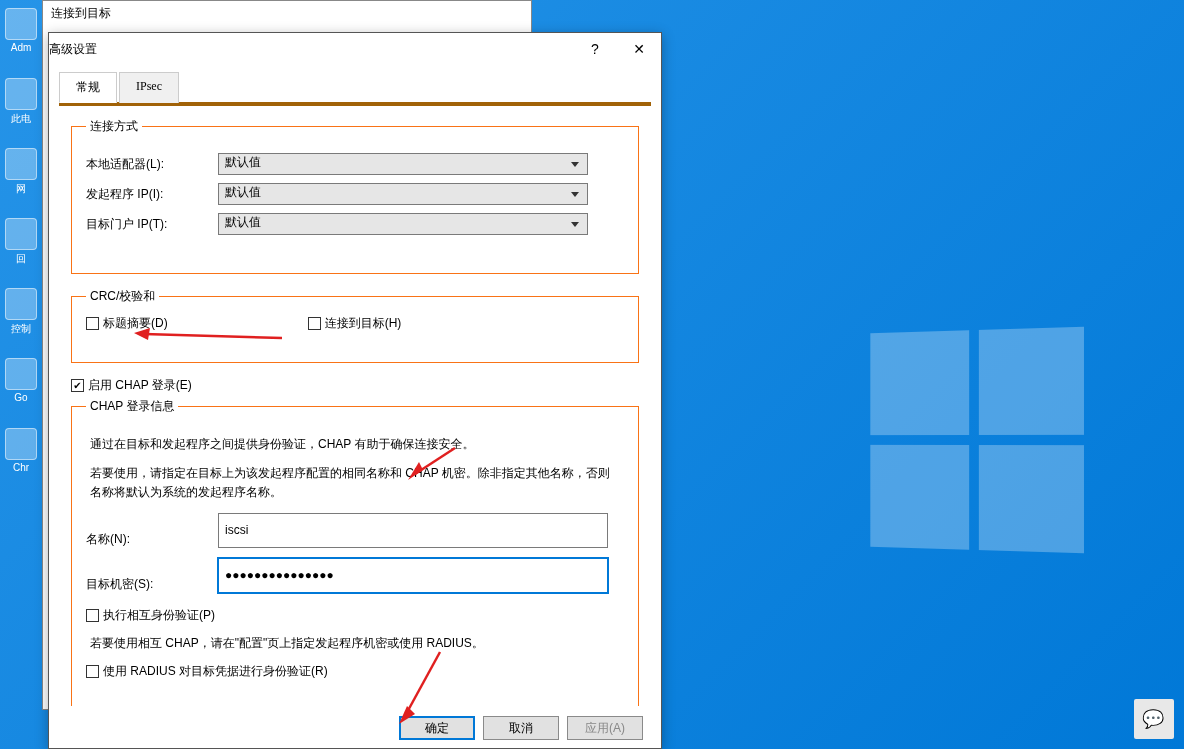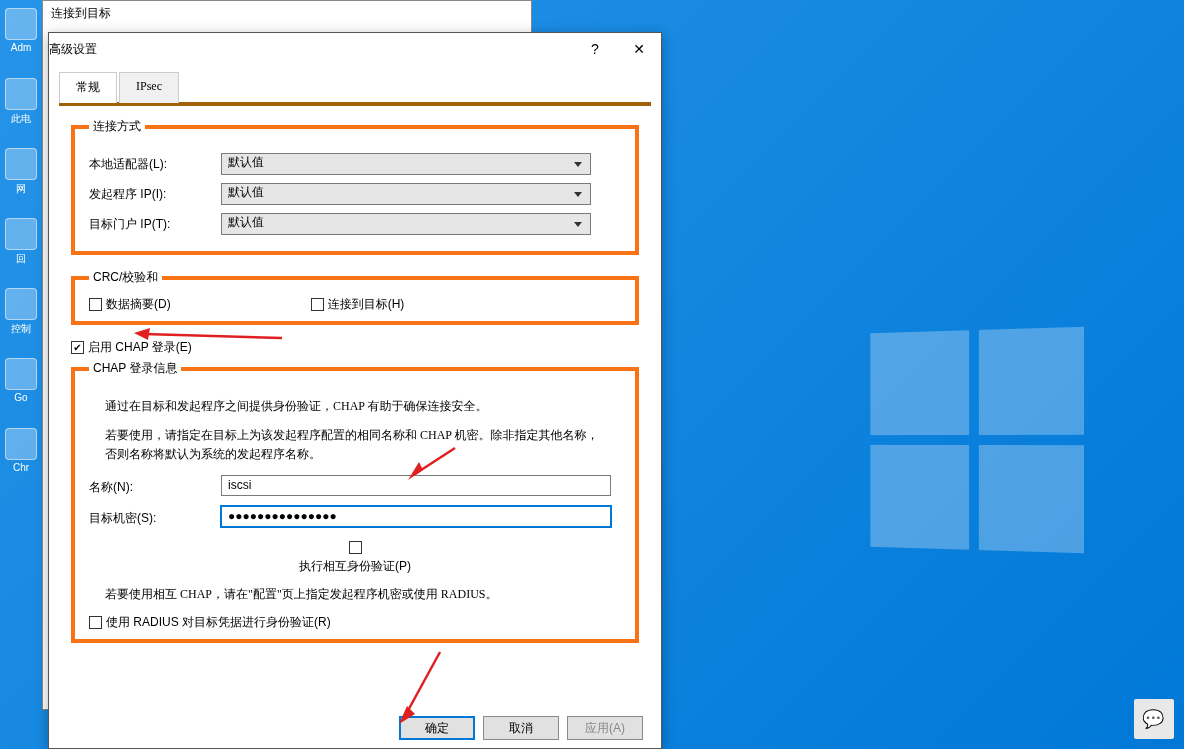--- a/index.html
+++ b/index.html
@@ -117,22 +117,22 @@
   position: relative;
   top: 1px;
 }
 .tab.active { background: #fff; border-bottom: 1px solid #fff; }
 .content {
   flex: 1;
   padding: 12px 22px 6px 22px;
   overflow: hidden;
 }
 fieldset {
-  border: 4px solid #f97316;
-  padding: 10px 14px 8px 14px;
+  border: 1px solid #f97316;
+  padding: 10px 14px 30px 14px;
   margin-bottom: 14px;
 }
 legend { padding: 0 4px; font-size: 12px; }
 .row {
   display: flex;
   align-items: center;
   margin: 8px 0;
 }
 .row-label { width: 132px; }
 .select {
@@ -161,30 +161,30 @@
   gap: 4px;
 }
 .cb-box {
   width: 13px; height: 13px;
   border: 1px solid #333;
   display: flex; align-items: center; justify-content: center;
   font-size: 11px;
   line-height: 11px;
 }
 .cb-box.checked::after { content: "✔"; font-size: 10px; }
-.para { margin: 10px 16px; line-height: 1.6; font-family: Liberation Serif, serif; }
+.para { margin: 10px 4px; line-height: 1.6; }
 .input-row {
   display: flex;
   align-items: flex-end;
   margin: 10px 0;
 }
 .input-label { width: 132px; }
 .text-input {
   width: 390px;
-  height: 21px;
+  height: 35px;
   border: 1px solid #7a7a7a;
   padding: 2px 6px;
   font-family: inherit;
   font-size: 12px;
   background:#fff;
 }
 .text-input.focus { border: 1px solid #0078d7; outline: 1px solid #0078d7; }
 .buttons {
   display: flex;
   justify-content: flex-end;
@@ -296,21 +296,21 @@
             <span>默认值</span>
           </div>
       </div>
     </fieldset>
 
     <fieldset>
       <legend>CRC/校验和</legend>
       <div class="check-row">
         <label class="checkbox">
           <span class="cb-box"></span>
-          <span>数据摘要(D)</span>
+          <span>标题摘要(D)</span>
         </label>
         <label class="checkbox">
           <span class="cb-box"></span>
           <span>连接到目标(H)</span>
         </label>
       </div>
     </fieldset>
 
     <label class="checkbox" style="margin:4px 0 4px 0;">
       <span class="cb-box checked"></span>
@@ -324,21 +324,21 @@
 
       <div class="input-row">
         <span class="input-label">名称(N):</span>
         <input class="text-input" value="iscsi" style="">
       </div>
       <div class="input-row">
         <span class="input-label">目标机密(S):</span>
         <input class="text-input focus" value="●●●●●●●●●●●●●●●" style="">
       </div>
 
-      <label class="checkbox" style="margin-top:14px;flex-direction:column;">
+      <label class="checkbox" style="margin-top:14px;">
         <span class="cb-box"></span>
         <span>执行相互身份验证(P)</span>
       </label>
       <p class="para">若要使用相互 CHAP，请在"配置"页上指定发起程序机密或使用 RADIUS。</p>
 
       <label class="checkbox" style="margin-top:8px;">
         <span class="cb-box"></span>
         <span>使用 RADIUS 对目标凭据进行身份验证(R)</span>
       </label>
     </fieldset>

